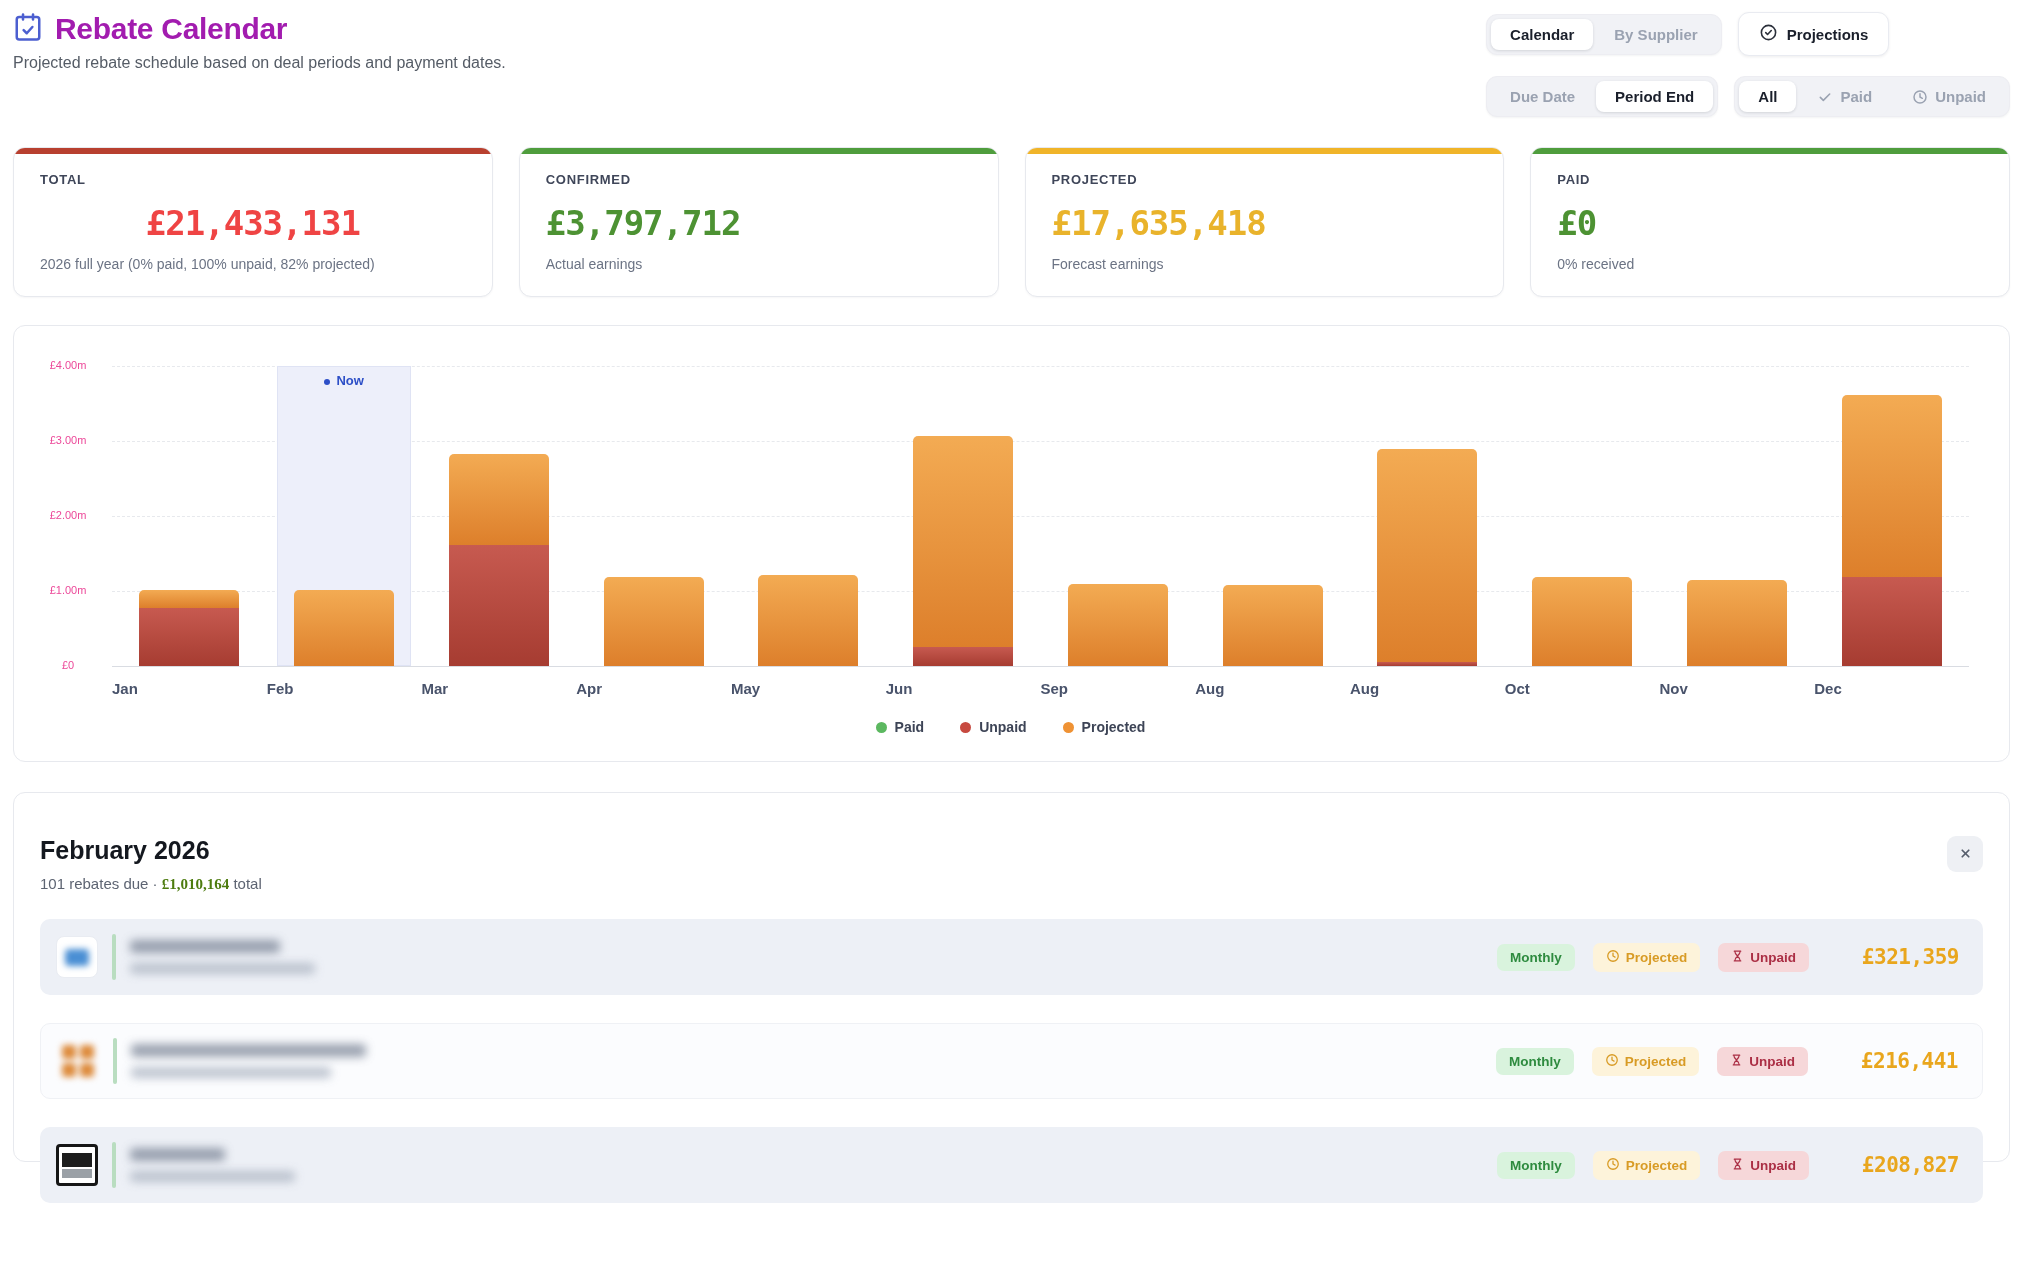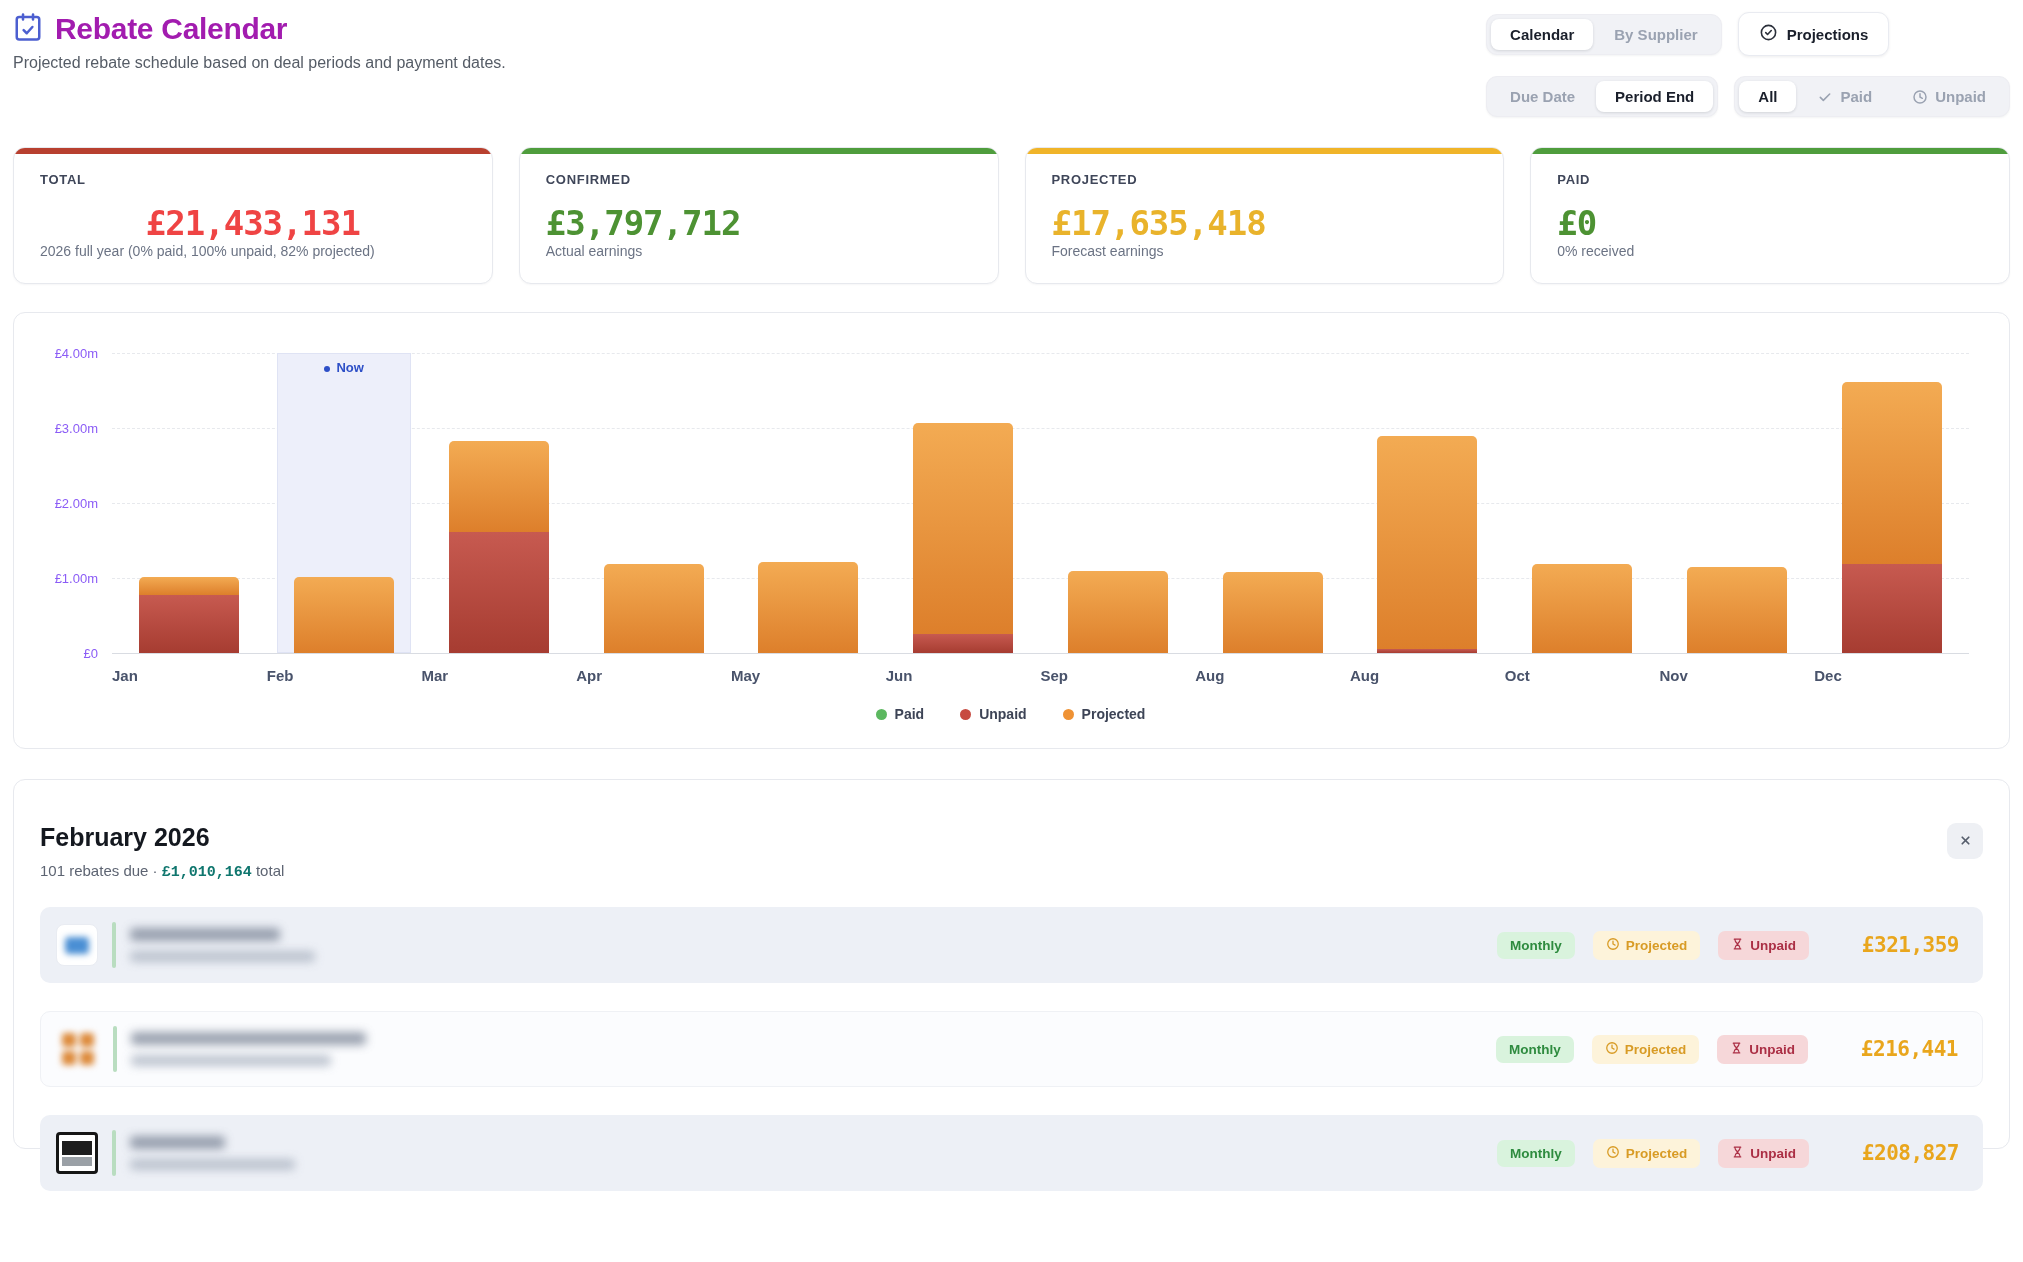--- a/index.html
+++ b/index.html
@@ -21,29 +21,29 @@
   .opt svg { display:block; }
 
   .btn-projections { background:#ffffff; border:1px solid #e9ebf1; border-radius:11px; padding:10px 20px; display:flex; align-items:center; gap:9px; font-weight:700; font-size:15px; color:#1a1f2b; box-shadow:0 1px 3px rgba(20,25,40,.08); cursor:pointer; }
 
   
   .cards { margin-top:30px; display:grid; grid-template-columns:repeat(4,1fr); gap:26px; }
   .card { position:relative; background:#fff; border:1px solid #e7e9ee; border-radius:12px; padding:24px 26px 24px; overflow:hidden; box-shadow:0 1px 2px rgba(25,30,45,.04); }
   .card .accent { position:absolute; top:0; left:0; right:0; height:6px; }
   .card .c-label { font-size:13px; font-weight:700; letter-spacing:.7px; color:#3f4659; }
   .card .c-value { margin-top:16px; font-family:"DejaVu Sans Mono", monospace; font-size:34px; font-weight:700; letter-spacing:-1px; }
-  .card .c-sub { font-size:14px; color:#6b7384; }
+  .card .c-sub { margin-top:13px; font-size:14px; color:#6b7384; }
 
   
   .chart-card { margin-top:28px; background:#fff; border:1px solid #e7e9ee; border-radius:12px; padding:40px 26px 18px 24px; }
   .plot-wrap { margin-left:74px; margin-right:14px; }
   .plot { position:relative; height:300px; }
   .gridline { position:absolute; left:0; right:0; border-top:1px dashed #e7e9ed; }
   .gridline.zero { border-top:1px solid #d9dce2; }
-  .gridline .tick { position:absolute; left:-74px; top:-8px; width:60px; text-align:right; font-size:13px; color:#8b5cf6; }
+  .gridline .tick { position:absolute; left:-74px; top:-8px; width:60px; text-align:center; font-size:11px; color:#ec4899; }
   .months { position:absolute; inset:0; display:flex; }
   .mcol { flex:1; position:relative; display:flex; justify-content:center; align-items:flex-end; cursor:pointer; }
   .band { position:absolute; top:0; bottom:0; left:50%; transform:translateX(-50%); width:134px; background:#edeffa; border:1px solid #dfe3f4; z-index:0; }
   .now-label { position:absolute; top:7px; left:0; right:0; text-align:center; font-size:13px; font-weight:700; color:#2d4fc7; z-index:2; }
   .now-label .dot { display:inline-block; width:6px; height:6px; border-radius:50%; background:#2d4fc7; vertical-align:middle; margin-right:6px; }
   .stack { position:relative; z-index:1; width:100px; display:flex; flex-direction:column; justify-content:flex-end; }
   .segbar { width:100%; }
   .seg-projected { background:linear-gradient(#f3ab53, #dd7f2b); }
   .seg-unpaid { background:linear-gradient(#c75a50, #a63c31); }
   .stack .segbar:first-child { border-radius:5px 5px 0 0; }
@@ -51,21 +51,21 @@
   .month-labels span { flex:1; font-size:15px; font-weight:700; color:#49536b; }
   .legend { display:flex; justify-content:center; gap:36px; margin-top:22px; padding-bottom:8px; }
   .legend .l-item { display:flex; align-items:center; gap:8px; font-size:14px; font-weight:700; color:#3d4456; }
   .legend .l-dot { width:11px; height:11px; border-radius:50%; }
 
   
   .panel { margin-top:30px; background:#fff; border:1px solid #e7e9ee; border-radius:12px; padding:43px 26px; height:370px; position:relative; }
   .p-head { display:flex; justify-content:space-between; align-items:flex-start; }
   .p-title { font-size:25px; font-weight:700; color:#14181f; }
   .p-sub { margin-top:10px; font-size:15px; color:#5d6472; }
-  .p-sub .amt { font-family:Liberation Mono, monospace; font-weight:700; color:#0f766e;text-align:right; }
+  .p-sub .amt { font-family:Liberation Serif, serif; font-weight:700; color:#4d7c0f;text-align:right; }
   .p-close { width:36px; height:36px; border-radius:9px; background:#eef0f4; border:none; color:#565e6c; font-size:15px; font-weight:700; cursor:pointer; display:flex; align-items:center; justify-content:center; }
 
   .rows { margin-top:26px; display:flex; flex-direction:column; gap:28px; }
   .rrow { height:76px; border-radius:10px; display:flex; align-items:center; padding:0 24px 0 16px; gap:14px; }
   .rrow.shade { background:#edf0f6; }
   .rrow.light { background:#fbfcfe; border:1px solid #eff1f5; }
   .logo { width:42px; height:42px; border-radius:8px; flex:0 0 auto; display:flex; align-items:center; justify-content:center; }
   .logo-1 { background:#fff; border:1px solid #e9ecf2; }
   .logo-1 .blob { width:24px; height:17px; background:#4a8fd4; border-radius:4px; filter:blur(3px); }
   .logo-2 { background:transparent; }

